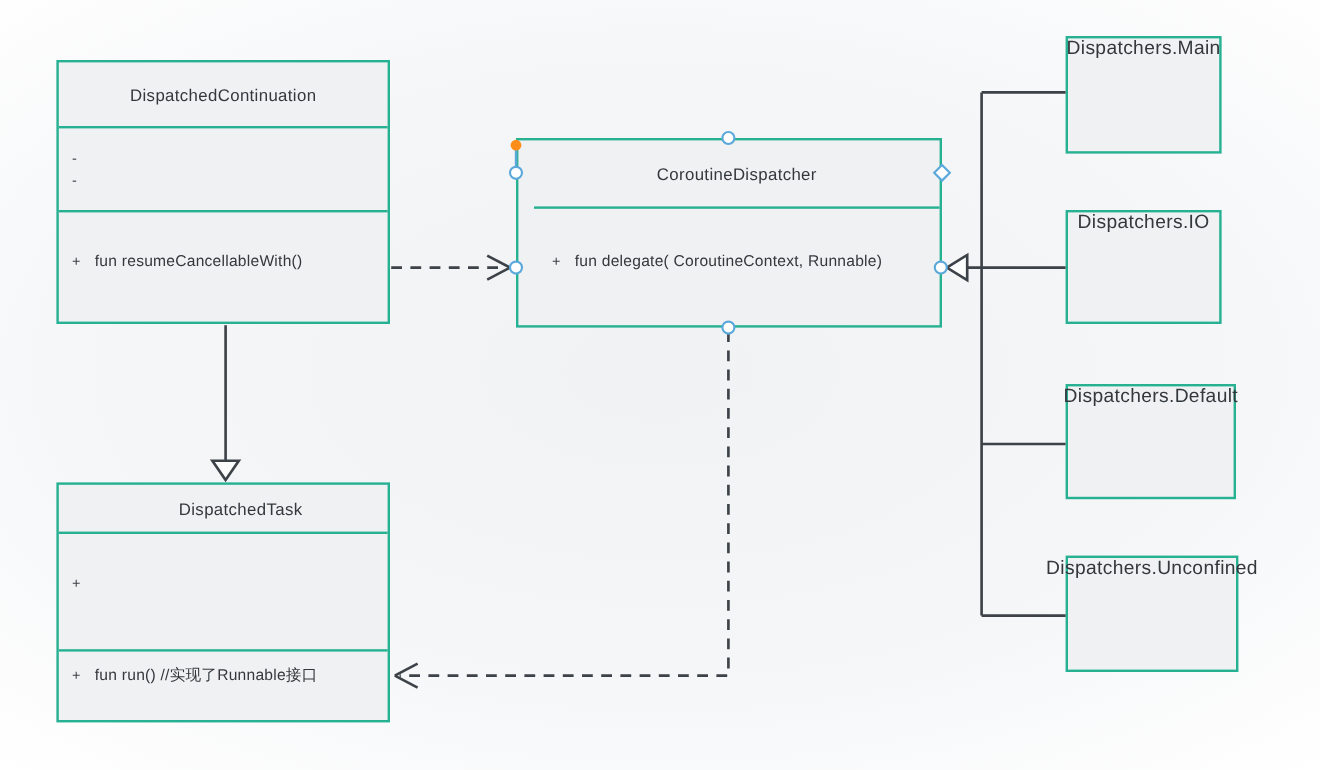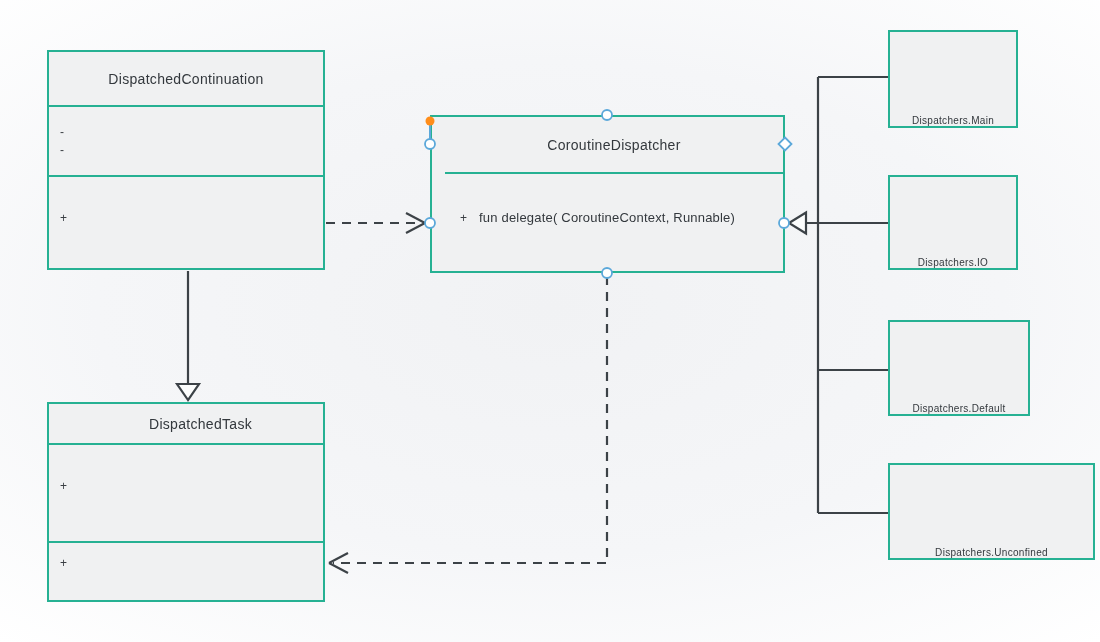--- a/index.html
+++ b/index.html
@@ -11,42 +11,42 @@
   .uml-box {
     position:absolute; background:#f0f1f2; border:2px solid #26b193;
     box-sizing:border-box; display:flex; flex-direction:column;
   }
   .uml-header { display:flex; align-items:center; justify-content:center; font-size:14px; letter-spacing:.3px; }
   .uml-section { border-top:2px solid #26b193; display:flex; flex-direction:column; justify-content:center; }
   .row { display:flex; align-items:baseline; padding-left:11px; font-size:13px; line-height:18px; letter-spacing:.2px; }
   .marker { width:19px; flex:none; font-size:12px; color:#3a3f44; }
   .obj-box {
     position:absolute; background:#f0f1f2; border:2px solid #26b193;
-    box-sizing:border-box; display:flex; align-items:flex-end; justify-content:center;
-    font-size:10px; letter-spacing:.3px; text-align:center;
+    box-sizing:border-box; display:flex; align-items:flex-start; justify-content:center;
+    font-size:16px; letter-spacing:.3px; text-align:center;
   }
   #box-dc { left:47px; top:50px; width:278px; height:220px; }
   #box-dc .uml-header { height:53px; }
   #box-dc .fields { height:68px; }
   #box-dc .methods { flex:1; padding-bottom:10px; }
 
   #box-cd { left:430px; top:115px; width:355px; height:158px;padding-left:13px; }
   #box-cd .uml-header { height:55px; }
   #box-cd .methods { flex:1; padding-bottom:10px; }
   #box-cd .row { padding-left:15px; }
 
   #box-dt { left:47px; top:402px; width:278px; height:200px; }
   #box-dt .uml-header { height:39px;margin-left:29px; }
   #box-dt .fields { height:82px; padding-bottom:14px; }
   #box-dt .methods { flex:1; padding-bottom:18px; }
 
   #obj-main       { left:888px; top:30px;  width:130px; height:98px; }
   #obj-io         { left:888px; top:175px; width:130px; height:95px; }
   #obj-default    { left:888px; top:320px; width:142px; height:96px; }
-  #obj-unconfined { left:888px; top:463px; width:207px; height:97px; }
+  #obj-unconfined { left:888px; top:463px; width:144px; height:97px; }
 
   #overlay { position:absolute; inset:0; z-index:5; pointer-events:none; }
 </style>
 </head>
 <body>
 
 <div id="canvas">
 
   <div class="uml-box" id="box-dc">
     <div class="uml-header">DispatchedContinuation</div>
@@ -54,20 +54,21 @@
       <div class="row">
         <span class="marker">-</span>
       </div>
       <div class="row">
         <span class="marker">-</span>
       </div>
     </div>
     <div class="uml-section methods">
       <div class="row">
         <span class="marker">+</span>
+        <span>fun resumeCancellableWith()</span>
       </div>
     </div>
   </div>
 
   <div class="uml-box" id="box-cd">
     <div class="uml-header">CoroutineDispatcher</div>
     <div class="uml-section methods">
       <div class="row">
         <span class="marker">+</span>
         <span>fun delegate( CoroutineContext, Runnable)</span>
@@ -78,20 +79,21 @@
   <div class="uml-box" id="box-dt">
     <div class="uml-header">DispatchedTask</div>
     <div class="uml-section fields">
       <div class="row">
         <span class="marker">+</span>
       </div>
     </div>
     <div class="uml-section methods">
       <div class="row">
         <span class="marker">+</span>
+        <span>fun run()  //实现了Runnable接口</span>
       </div>
     </div>
   </div>
 
   <div class="obj-box" id="obj-main">
     <span>Dispatchers.Main</span>
   </div>
   <div class="obj-box" id="obj-default">
     <span>Dispatchers.Default</span>
   </div>

